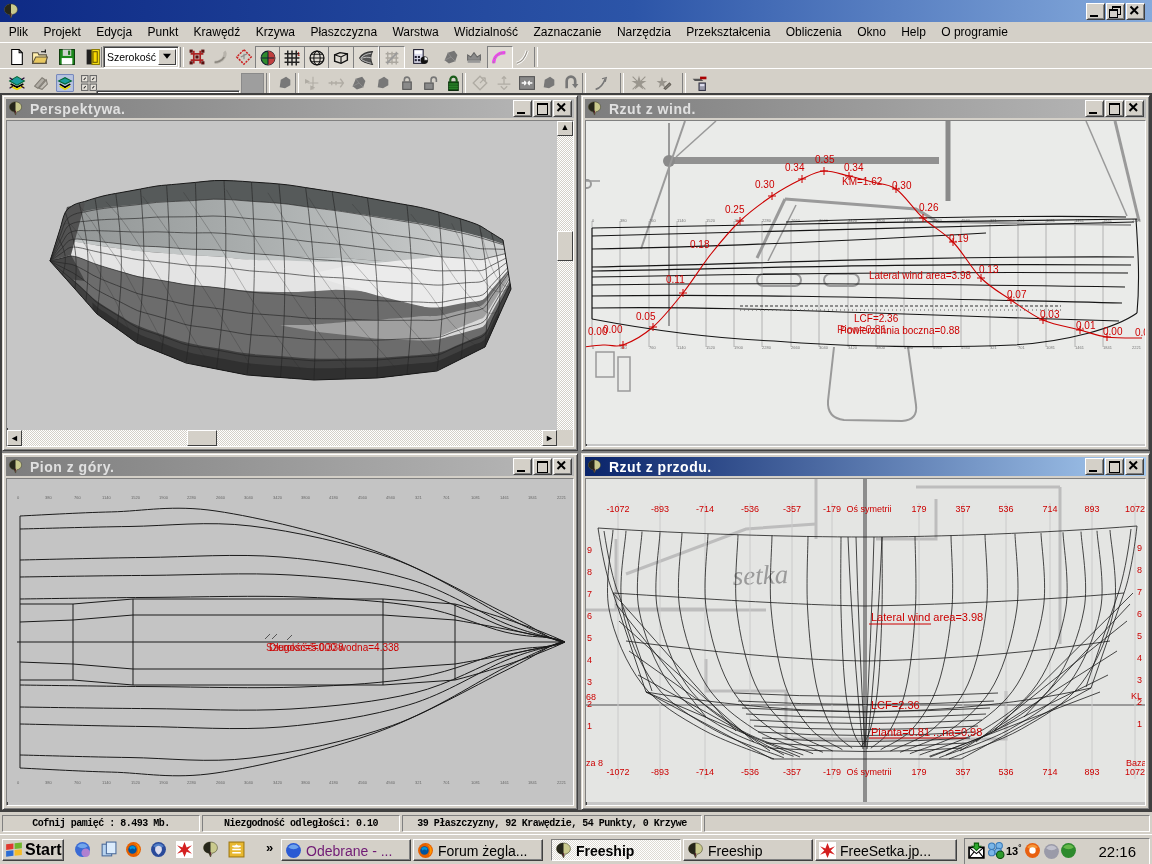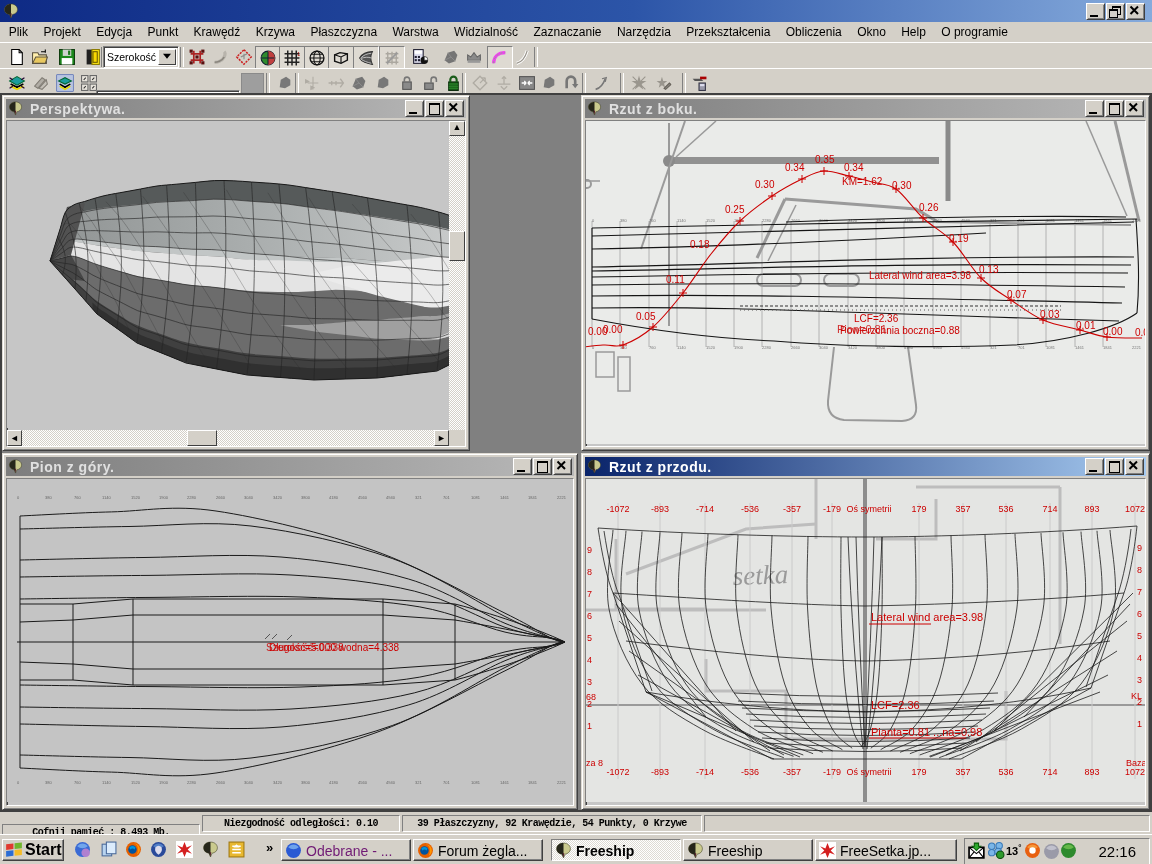--- a/index.html
+++ b/index.html
@@ -314,21 +314,21 @@
             <path d="M2,4 L10,4 L12,6 L4,6 Z" fill="#555"></path>
             <rect x="9" y="2" width="6" height="2.5" fill="#a00"></rect>
             <rect x="8" y="8" width="6" height="7" fill="#99a" stroke="#334"></rect>
             <rect x="9" y="9" width="4" height="2" fill="#dde"></rect>
           </svg></div>
       </div>
     </div>
   </div>
 
 <div style="position:absolute;left:0;top:93px;width:1152px;height:719px;background:#808080;border:2px solid #404040;box-sizing:border-box;"></div>
-<div style="position:absolute;left:2px;top:95px;width:468px;height:356px;background:#d4d0c8;border:1px solid;border-color:#dfdbd3 #404040 #404040 #dfdbd3;box-shadow:inset 1px 1px 0 #fff, inset -1px -1px 0 #808080;padding:2px;box-sizing:border-box;">
+<div style="position:absolute;left:2px;top:95px;width:576px;height:356px;background:#d4d0c8;border:1px solid;border-color:#dfdbd3 #404040 #404040 #dfdbd3;box-shadow:inset 1px 1px 0 #fff, inset -1px -1px 0 #808080;padding:2px;box-sizing:border-box;">
 <div style="height:19px;background:linear-gradient(90deg,#7d7d7d,#b9b9b9);position:relative;margin:1px;">
   <div style="position:absolute;left:2px;top:2px;line-height:0"><svg width="15" height="15" viewBox="0 0 16 16">
 <path d="M8,1 C4,1 1.5,3.5 1.5,6.5 C1.5,9.5 4,11 6.5,11.5 L8,15 L9.5,11.5 C12,11 14.5,9.5 14.5,6.5 C14.5,3.5 12,1 8,1 Z" fill="#caca8e" stroke="#3a3a20" stroke-width="0.5"></path>
 <path d="M8,1 C4,1 1.5,3.5 1.5,6.5 C1.5,9.5 4,11 6.5,11.5 L8,15 Z" fill="#26261a"></path>
 <path d="M7.2,10.5 L8,14.5 L8.8,10.5 Z" fill="#5a2030"></path>
 </svg></div>
   <div style="position:absolute;left:24px;top:2px;font-size:14px;font-weight:bold;color:#e0e0e0;font-family:'Liberation Sans',sans-serif;letter-spacing:0.5px">Perspektywa.</div>
   <div style="position:absolute;right:2px;top:1px;"><span style="width:17px;height:15px;background:#d4d0c8;border:1px solid;border-color:#fff #404040 #404040 #fff;box-shadow:inset 1px 1px 0 #d4d0c8, inset -1px -1px 0 #808080;position:relative;display:inline-block;vertical-align:top;margin-right:1px"><span style="position:absolute;left:3px;bottom:2px;width:8px;height:2px;background:#000"></span></span><span style="width:17px;height:15px;background:#d4d0c8;border:1px solid;border-color:#fff #404040 #404040 #fff;box-shadow:inset 1px 1px 0 #d4d0c8, inset -1px -1px 0 #808080;position:relative;display:inline-block;vertical-align:top;margin-right:1px"><span style="position:absolute;left:3px;top:2px;width:9px;height:9px;border:1.5px solid #000;border-top-width:2px"></span></span><span style="width:17px;height:15px;background:#d4d0c8;border:1px solid;border-color:#fff #404040 #404040 #fff;box-shadow:inset 1px 1px 0 #d4d0c8, inset -1px -1px 0 #808080;position:relative;display:inline-block;vertical-align:top;"><svg width="15" height="13" viewBox="0 0 15 13" style="position:absolute;left:0;top:0">
             <path d="M3.5,2.5 L11,10 M11,2.5 L3.5,10" stroke="#000" stroke-width="2"></path>
           </svg></span></div>
@@ -415,21 +415,21 @@
       <div style="position:absolute;right:0;bottom:0;width:16px;height:16px;background:#d4d0c8"></div>
 </div>
 </div>
 <div style="position:absolute;left:581px;top:95px;width:569px;height:356px;background:#d4d0c8;border:1px solid;border-color:#dfdbd3 #404040 #404040 #dfdbd3;box-shadow:inset 1px 1px 0 #fff, inset -1px -1px 0 #808080;padding:2px;box-sizing:border-box;">
 <div style="height:19px;background:linear-gradient(90deg,#7d7d7d,#b9b9b9);position:relative;margin:1px;">
   <div style="position:absolute;left:2px;top:2px;line-height:0"><svg width="15" height="15" viewBox="0 0 16 16">
 <path d="M8,1 C4,1 1.5,3.5 1.5,6.5 C1.5,9.5 4,11 6.5,11.5 L8,15 L9.5,11.5 C12,11 14.5,9.5 14.5,6.5 C14.5,3.5 12,1 8,1 Z" fill="#caca8e" stroke="#3a3a20" stroke-width="0.5"></path>
 <path d="M8,1 C4,1 1.5,3.5 1.5,6.5 C1.5,9.5 4,11 6.5,11.5 L8,15 Z" fill="#26261a"></path>
 <path d="M7.2,10.5 L8,14.5 L8.8,10.5 Z" fill="#5a2030"></path>
 </svg></div>
-  <div style="position:absolute;left:24px;top:2px;font-size:14px;font-weight:bold;color:#e0e0e0;font-family:'Liberation Sans',sans-serif;letter-spacing:0.5px">Rzut z boku.</div>
+  <div style="position:absolute;left:24px;top:2px;font-size:14px;font-weight:bold;color:#e0e0e0;font-family:'Liberation Sans',sans-serif;letter-spacing:0.5px">Rzut z wind.</div>
   <div style="position:absolute;right:2px;top:1px;"><span style="width:17px;height:15px;background:#d4d0c8;border:1px solid;border-color:#fff #404040 #404040 #fff;box-shadow:inset 1px 1px 0 #d4d0c8, inset -1px -1px 0 #808080;position:relative;display:inline-block;vertical-align:top;margin-right:1px"><span style="position:absolute;left:3px;bottom:2px;width:8px;height:2px;background:#000"></span></span><span style="width:17px;height:15px;background:#d4d0c8;border:1px solid;border-color:#fff #404040 #404040 #fff;box-shadow:inset 1px 1px 0 #d4d0c8, inset -1px -1px 0 #808080;position:relative;display:inline-block;vertical-align:top;margin-right:1px"><span style="position:absolute;left:3px;top:2px;width:9px;height:9px;border:1.5px solid #000;border-top-width:2px"></span></span><span style="width:17px;height:15px;background:#d4d0c8;border:1px solid;border-color:#fff #404040 #404040 #fff;box-shadow:inset 1px 1px 0 #d4d0c8, inset -1px -1px 0 #808080;position:relative;display:inline-block;vertical-align:top;"><svg width="15" height="13" viewBox="0 0 15 13" style="position:absolute;left:0;top:0">
             <path d="M3.5,2.5 L11,10 M11,2.5 L3.5,10" stroke="#000" stroke-width="2"></path>
           </svg></span></div>
 </div>
 <div style="position:absolute;left:3px;top:24px;right:3px;bottom:3px;border:1px solid;border-color:#808080 #fff #fff #808080;box-shadow:inset 1px 1px 0 #404040;background:#c6c6c6;overflow:hidden">
 <div style="position:absolute;inset:0"><svg width="559" height="323" viewBox="0 0 559 323">
 <rect width="559" height="323" fill="#eaebe9"></rect>
 <g stroke="#b2b2b2" stroke-width="1">
             <line x1="6" y1="100" x2="6" y2="226"></line>
             <line x1="34" y1="100" x2="34" y2="226"></line>
@@ -814,21 +814,21 @@
               <text x="285" y="230">LCF=2.36</text>
               <text x="285" y="257">Pianta=0.81 ...na=0.98</text>
             </g>
           </g>
           <path d="M283,145 L345,145 M283,259 L380,259" stroke="#cc0000" stroke-width="1"></path>
 </svg></div>
 </div>
 </div>
 
 <div style="position:absolute;left:0;top:812px;width:1152px;height:22px;background:#d4d0c8;">
-    <div style="position:absolute;left:2px;top:12px;width:198px;height:17px;border:1px solid;border-color:#808080 #fff #fff #808080;box-sizing:border-box;padding-left:12px;">
+    <div style="position:absolute;left:2px;top:3px;width:198px;height:17px;border:1px solid;border-color:#808080 #fff #fff #808080;box-sizing:border-box;padding-left:12px;">
       <div style="position:absolute;left:0;right:0;top:2px;text-align:center;font-family:'Liberation Mono',monospace;font-weight:bold;font-size:10px;letter-spacing:-0.5px;color:#000;white-space:nowrap">Cofnij pamięć : 8.493 Mb.</div>
     </div>
     <div style="position:absolute;left:202px;top:3px;width:198px;height:17px;border:1px solid;border-color:#808080 #fff #fff #808080;box-sizing:border-box;">
       <div style="position:absolute;left:0;right:0;top:2px;text-align:center;font-family:'Liberation Mono',monospace;font-weight:bold;font-size:10px;letter-spacing:-0.5px;color:#000;white-space:nowrap">Niezgodność odległości: 0.10</div>
     </div>
     <div style="position:absolute;left:402px;top:3px;width:300px;height:17px;border:1px solid;border-color:#808080 #fff #fff #808080;box-sizing:border-box;">
       <div style="position:absolute;left:0;right:0;top:2px;text-align:center;font-family:'Liberation Mono',monospace;font-weight:bold;font-size:10px;letter-spacing:-0.5px;color:#000;white-space:nowrap">39 Płaszczyzny, 92 Krawędzie, 54 Punkty, 0 Krzywe</div>
     </div>
     <div style="position:absolute;left:704px;top:3px;width:446px;height:17px;border:1px solid;border-color:#808080 #fff #fff #808080;box-sizing:border-box;">
       <div style="position:absolute;left:0;right:0;top:2px;text-align:center;font-family:'Liberation Mono',monospace;font-weight:bold;font-size:10px;letter-spacing:-0.5px;color:#000;white-space:nowrap"></div>

